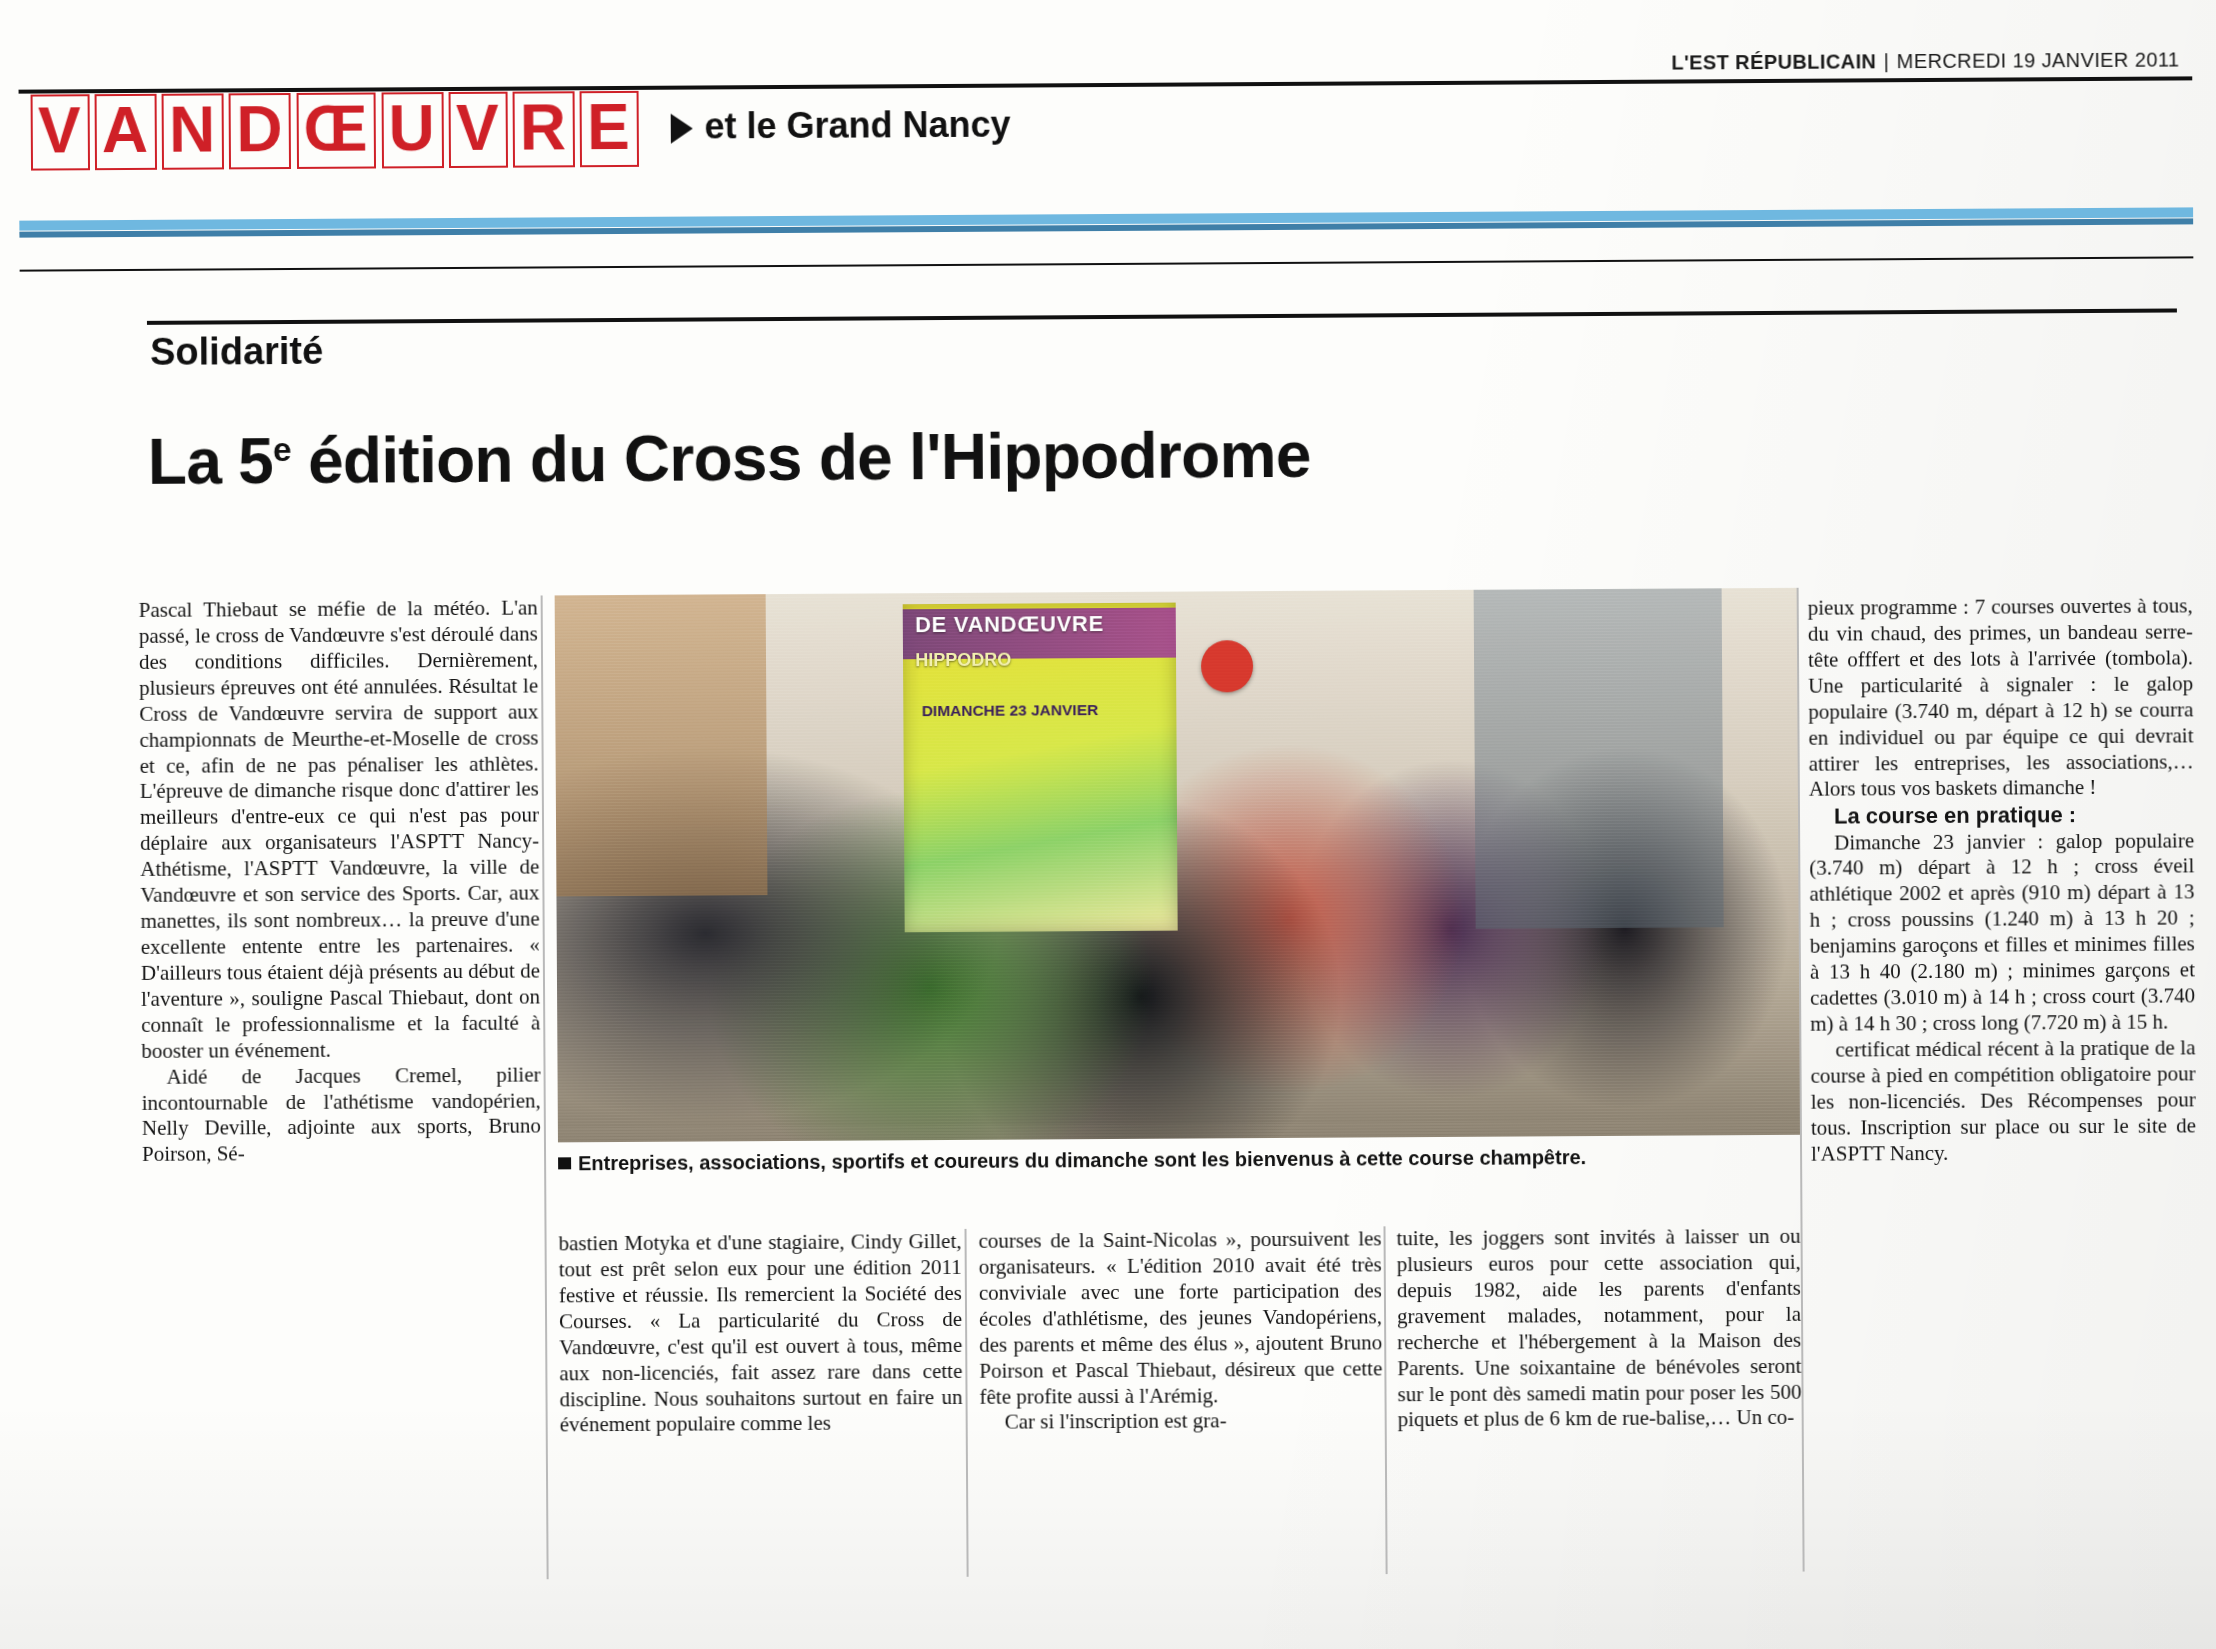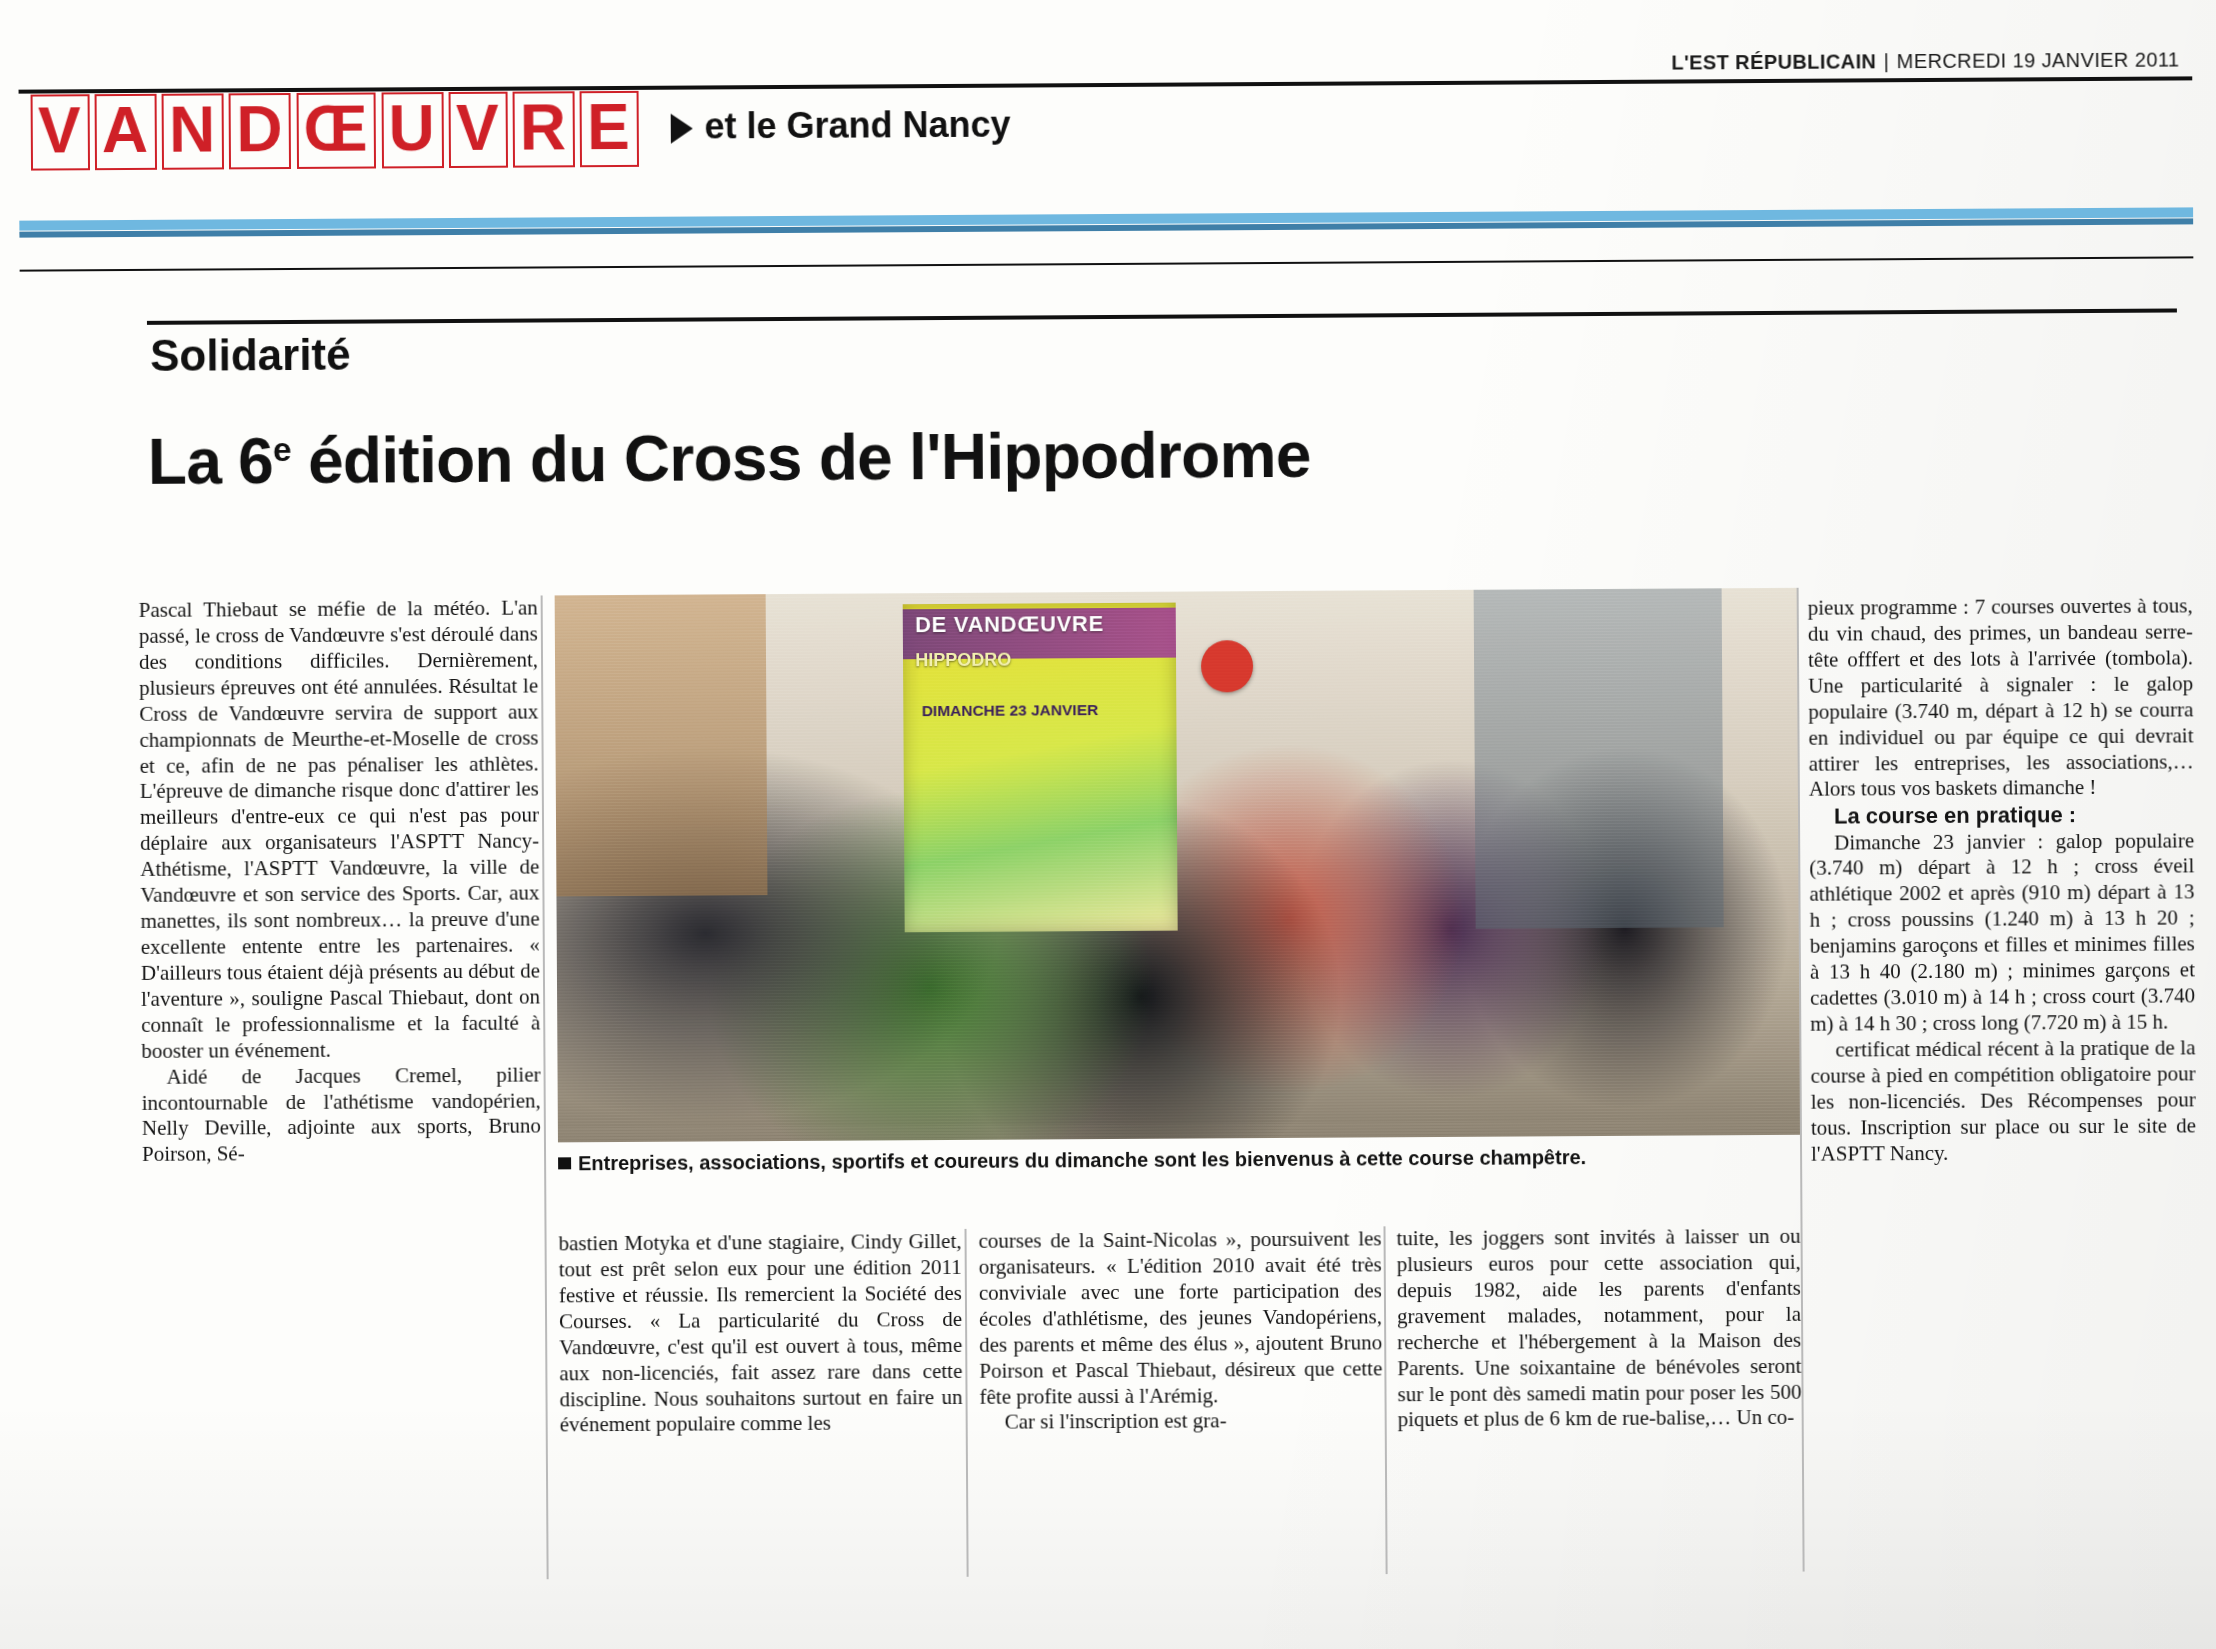--- a/index.html
+++ b/index.html
@@ -137,21 +137,21 @@
     right: 41px;
     height: 4.4px;
     background: #111;
   }
   .kicker {
     position: absolute;
     top: 325px;
     left: 148px;
     font-family: "Liberation Sans", sans-serif;
     font-weight: 700;
-    font-size: 44px;
+    font-size: 38px;
     color: #111;
   }
   .headline {
     position: absolute;
     top: 380px;
     left: 145px;
     right: 44px;
     font-family: "Liberation Sans", sans-serif;
     font-weight: 700;
     font-size: 64px;
@@ -362,21 +362,21 @@
       <div class="arrow-glyph"></div>
       <div class="grand-nancy">et le Grand Nancy</div>
     </div>
 
     <div class="rule-blue"></div>
     <div class="rule-blue-dark"></div>
     <div class="rule-thin-under"></div>
 
     <div class="art-rule"></div>
     <div class="kicker">Solidarité</div>
-    <h1 class="headline"><span>La 6</span><sup>e</sup><span> édition du Cross de l'Hippodrome</span></h1>
+    <h1 class="headline"><span>La 5</span><sup>e</sup><span> édition du Cross de l'Hippodrome</span></h1>
 
     <div class="vrule" style="top:592px; left:537px; height:984px;"></div>
     <div class="vrule" style="top:1228px; left:957px; height:348px;"></div>
     <div class="vrule" style="top:1228px; left:1376px; height:348px;"></div>
     <div class="vrule" style="top:592px; left:1793px; height:984px;"></div>
 
     <div class="photo-wrap">
       <div class="photo">
         <div class="wall-left"></div>
         <div class="doorway"></div>

